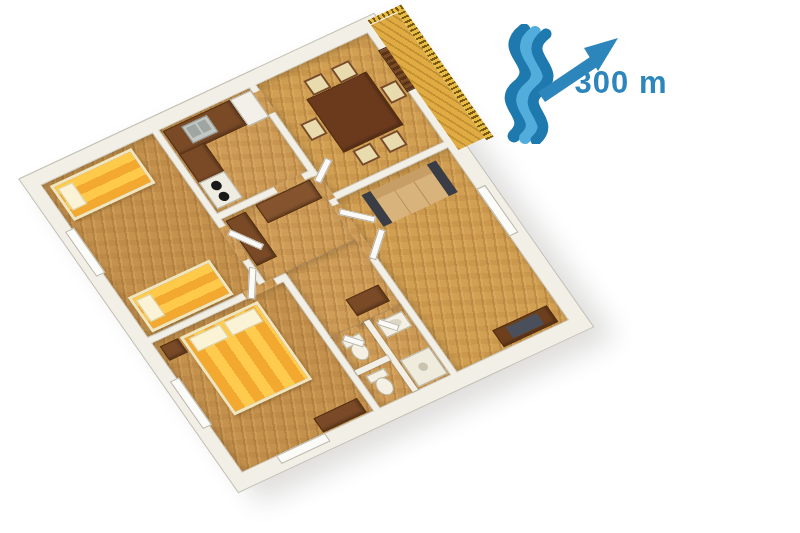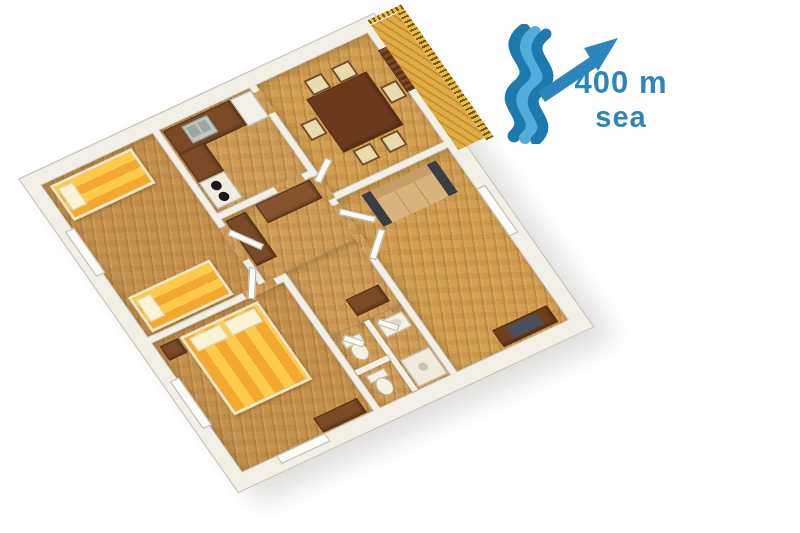--- a/index.html
+++ b/index.html
@@ -161,15 +161,14 @@
     <path d="M55 8 C 27 30, 75 42, 49 64 C 27 82, 67 94, 45 114" stroke="#53addc" stroke-width="12"></path>
     <path d="M66 10 C 38 32, 86 44, 60 66 C 38 84, 78 96, 56 116" stroke="#1e79ae" stroke-width="11"></path>
   </g>
   <g fill="#2c86bc">
     <path d="M58 68 L110 33 L117 43 L65 78 Z"></path>
     <polygon points="138,14 104,24 118,47"></polygon>
   </g>
 </svg>
 
 <div class="anno-text">
-  <div class="l1">400 m</div>
-  <div class="l2">sea</div>
+  <div class="l1">300 m</div>
 </div>
 
 </body></html>

